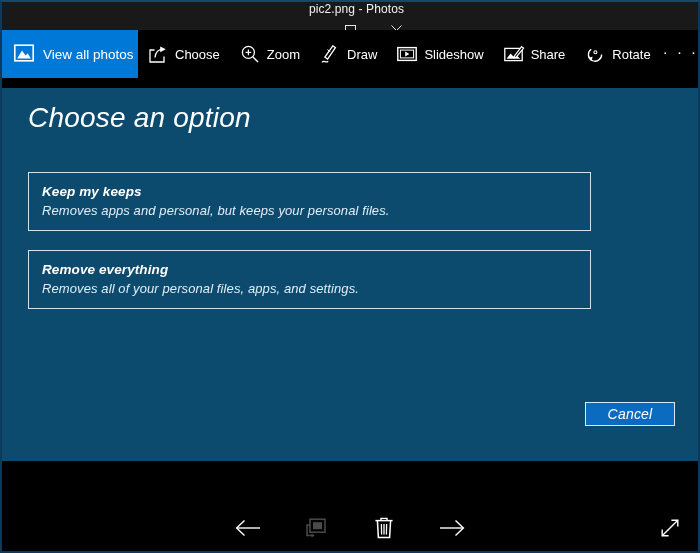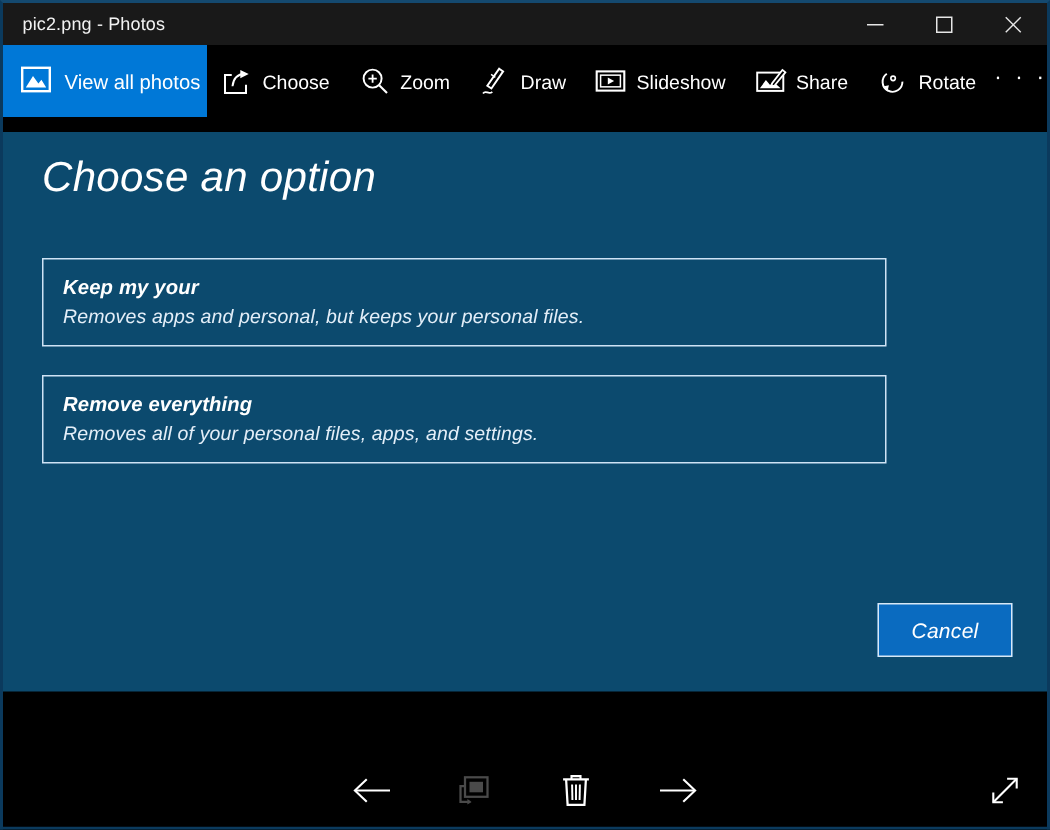--- a/index.html
+++ b/index.html
@@ -29,20 +29,21 @@
   }
 
   
   .titlebar {
     position: relative;
     height: 28px;
     background: #191919;
     display: flex;
     align-items: center;
     justify-content: space-between;
+    flex-direction: column;
   }
   .titlebar-title {
     padding-left: 13px;
     color: #f2f2f2;
     font-size: 12px;
     letter-spacing: .1px;
     white-space: nowrap;
   }
   .window-controls {
     display: flex;
@@ -166,21 +167,21 @@
     font-size: 13px;
     font-weight: 400;
     color: #e3eef8;
     letter-spacing: .1px;
   }
   .cancel-button {
     position: absolute;
     left: 583px;
     top: 314px;
     width: 90px;
-    height: 36px;
+    height: 24px;
     box-sizing: border-box;
     border: 1px solid #d8e8f6;
     background: #0a6bc0;
     color: #ffffff;
     font-size: 14px;
     display: flex;
     align-items: center;
     justify-content: center;
     letter-spacing: .2px;
   }
@@ -341,21 +342,21 @@
   </div>
 
   <div class="viewer">
     <div class="reset-screen">
 
       <div class="reset-heading">Choose an option</div>
 
       <div class="option-list">
 
         <div class="option-box">
-          <div class="option-title">Keep my your</div>
+          <div class="option-title">Keep my keeps</div>
           <div class="option-desc">Removes apps and personal, but keeps your personal files.</div>
         </div>
 
         <div class="option-box">
           <div class="option-title">Remove everything</div>
           <div class="option-desc">Removes all of your personal files, apps, and settings.</div>
         </div>
 
       </div>
 

